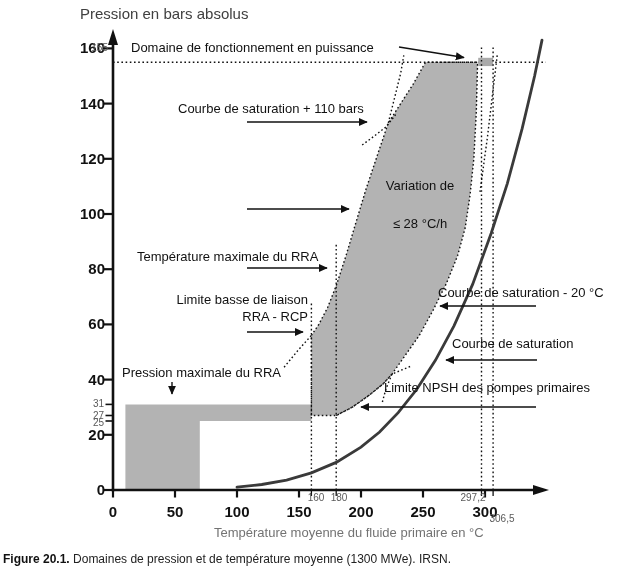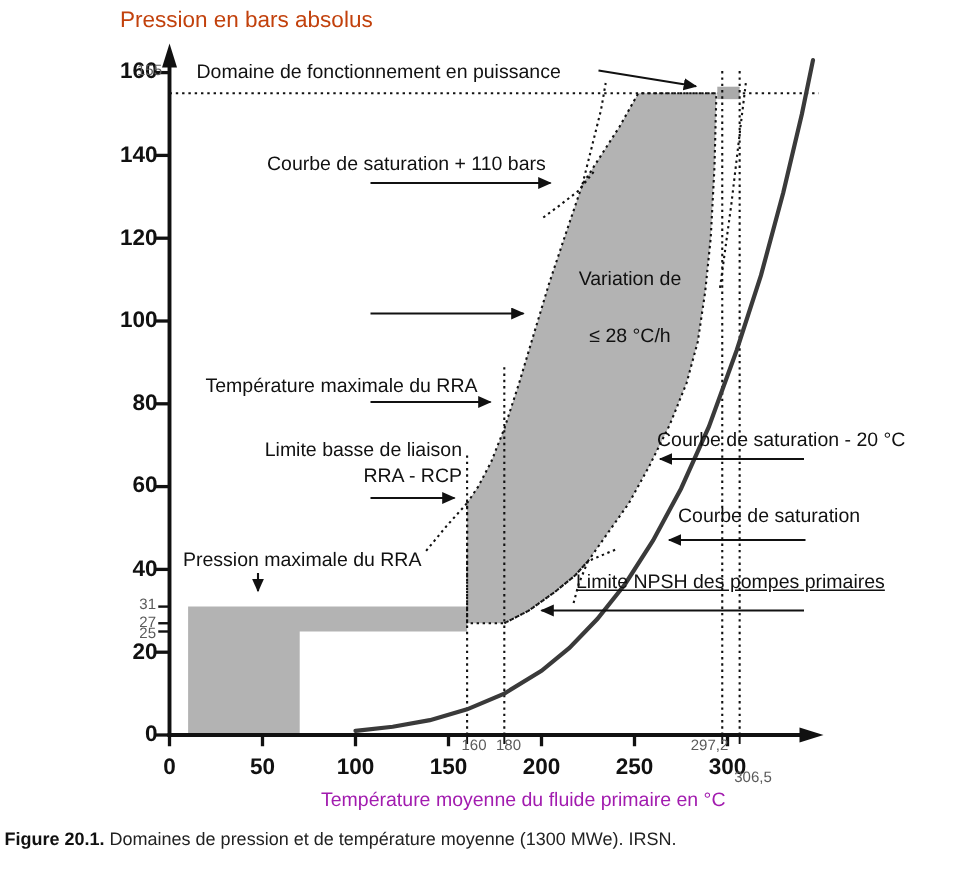--- a/index.html
+++ b/index.html
@@ -1,22 +1,22 @@
 <!DOCTYPE html>
 <html><head>
 <meta charset="utf-8">
 <style>
   html,body{margin:0;padding:0;background:#ffffff;}
   #fig{position:relative;width:635px;height:583px;background:#fff;
        font-family:"Liberation Sans", sans-serif;color:#111;overflow:hidden;}
   #plot{position:absolute;left:0;top:0;}
   .txt{position:absolute;white-space:nowrap;}
   .ann{font-size:13px;line-height:1.25;color:#111;}
-  .axis-title{font-size:15px;color:#c2410c;}
-  .xlabel{font-size:13px;color:#a21caf;}
+  .axis-title{font-size:15px;color:#404040;}
+  .xlabel{font-size:13px;color:#737373;}
   .tick-maj{font-size:15px;font-weight:700;color:#111;}
   .tick-min{font-size:10px;color:#5a5a5a;}
   .right{text-align:right;}
   .center{text-align:center;}
   .caption{font-size:12px;color:#222;}
   .caption b{color:#111;}
 </style>
 </head>
 <body>
 
@@ -109,21 +109,21 @@
   <div class="txt ann" style="left:131px;top:40px;">Domaine de fonctionnement en puissance</div>
   <div class="txt ann" style="left:178px;top:101px;">Courbe de saturation + 110 bars</div>
   <div class="txt ann" style="left:137px;top:249px;">Température maximale du RRA</div>
   <div class="txt ann right" style="left:156px;top:292px;width:152px;">Limite basse de liaison</div>
   <div class="txt ann right" style="left:156px;top:309px;width:152px;">RRA - RCP</div>
   <div class="txt ann" style="left:122px;top:365px;">Pression maximale du RRA</div>
   <div class="txt ann center" style="left:360px;top:178px;width:120px;">Variation de</div>
   <div class="txt ann center" style="left:360px;top:216px;width:120px;">≤ 28 °C/h</div>
   <div class="txt ann" style="left:438px;top:285px;">Courbe de saturation - 20 °C</div>
   <div class="txt ann" style="left:452px;top:336px;">Courbe de saturation</div>
-  <div class="txt ann" style="left:384px;top:380px;text-decoration:underline;">Limite NPSH des pompes primaires</div>
+  <div class="txt ann" style="left:384px;top:380px;">Limite NPSH des pompes primaires</div>
 
   <div class="txt tick-maj right" style="left:55px;top:481px;width:50px;">0</div>
   <div class="txt tick-maj right" style="left:55px;top:425.8px;width:50px;">20</div>
   <div class="txt tick-maj right" style="left:55px;top:370.6px;width:50px;">40</div>
   <div class="txt tick-maj right" style="left:55px;top:315.4px;width:50px;">60</div>
   <div class="txt tick-maj right" style="left:55px;top:260.2px;width:50px;">80</div>
   <div class="txt tick-maj right" style="left:55px;top:205px;width:50px;">100</div>
   <div class="txt tick-maj right" style="left:55px;top:149.8px;width:50px;">120</div>
   <div class="txt tick-maj right" style="left:55px;top:94.6px;width:50px;">140</div>
   <div class="txt tick-maj right" style="left:55px;top:39.4px;width:50px;">160</div>

